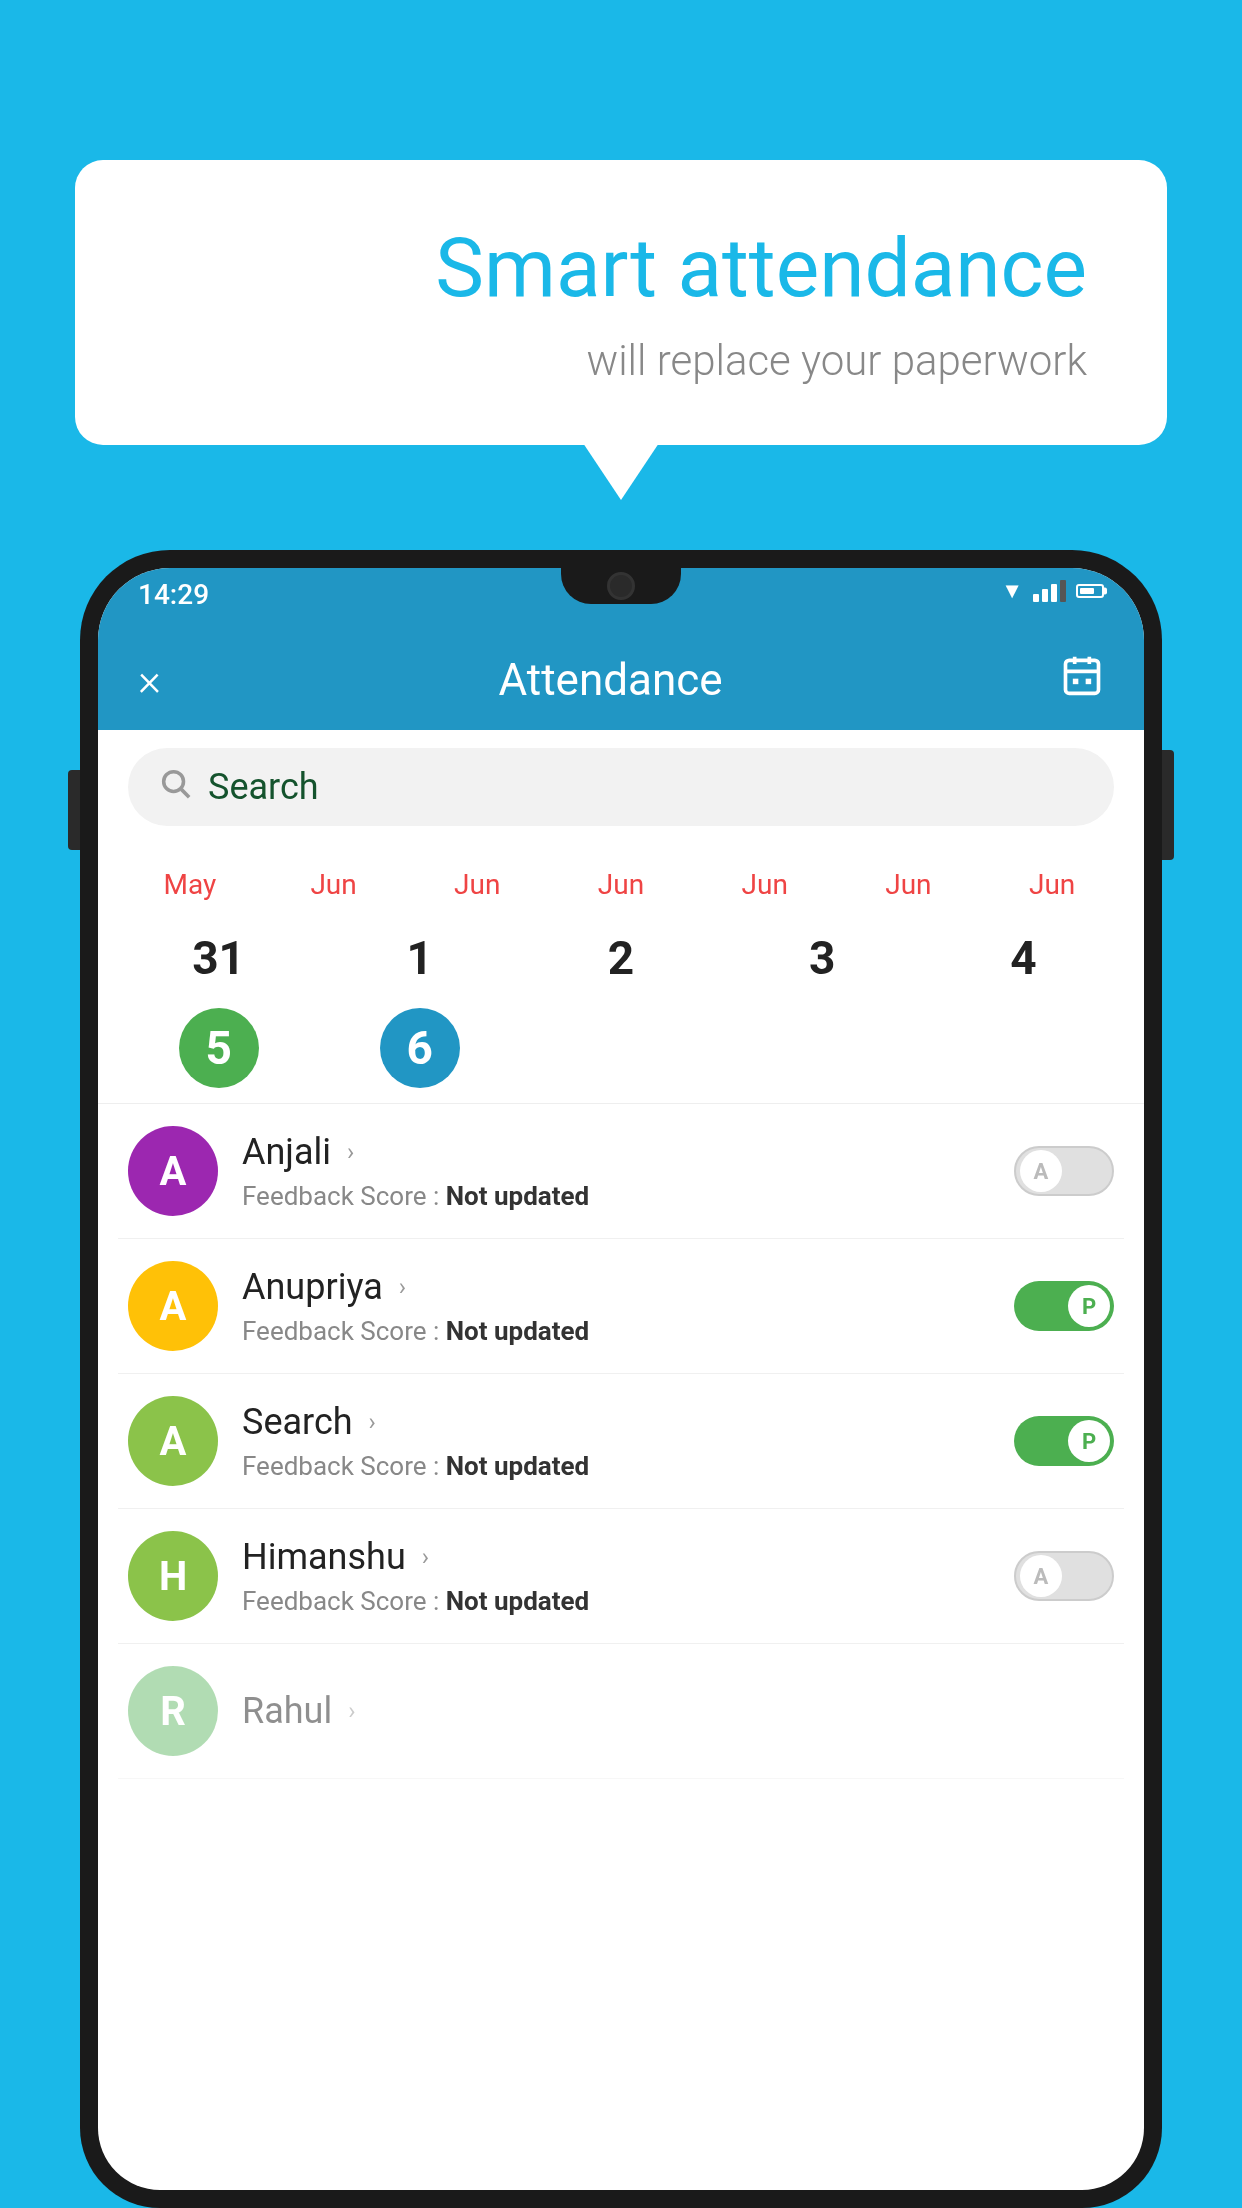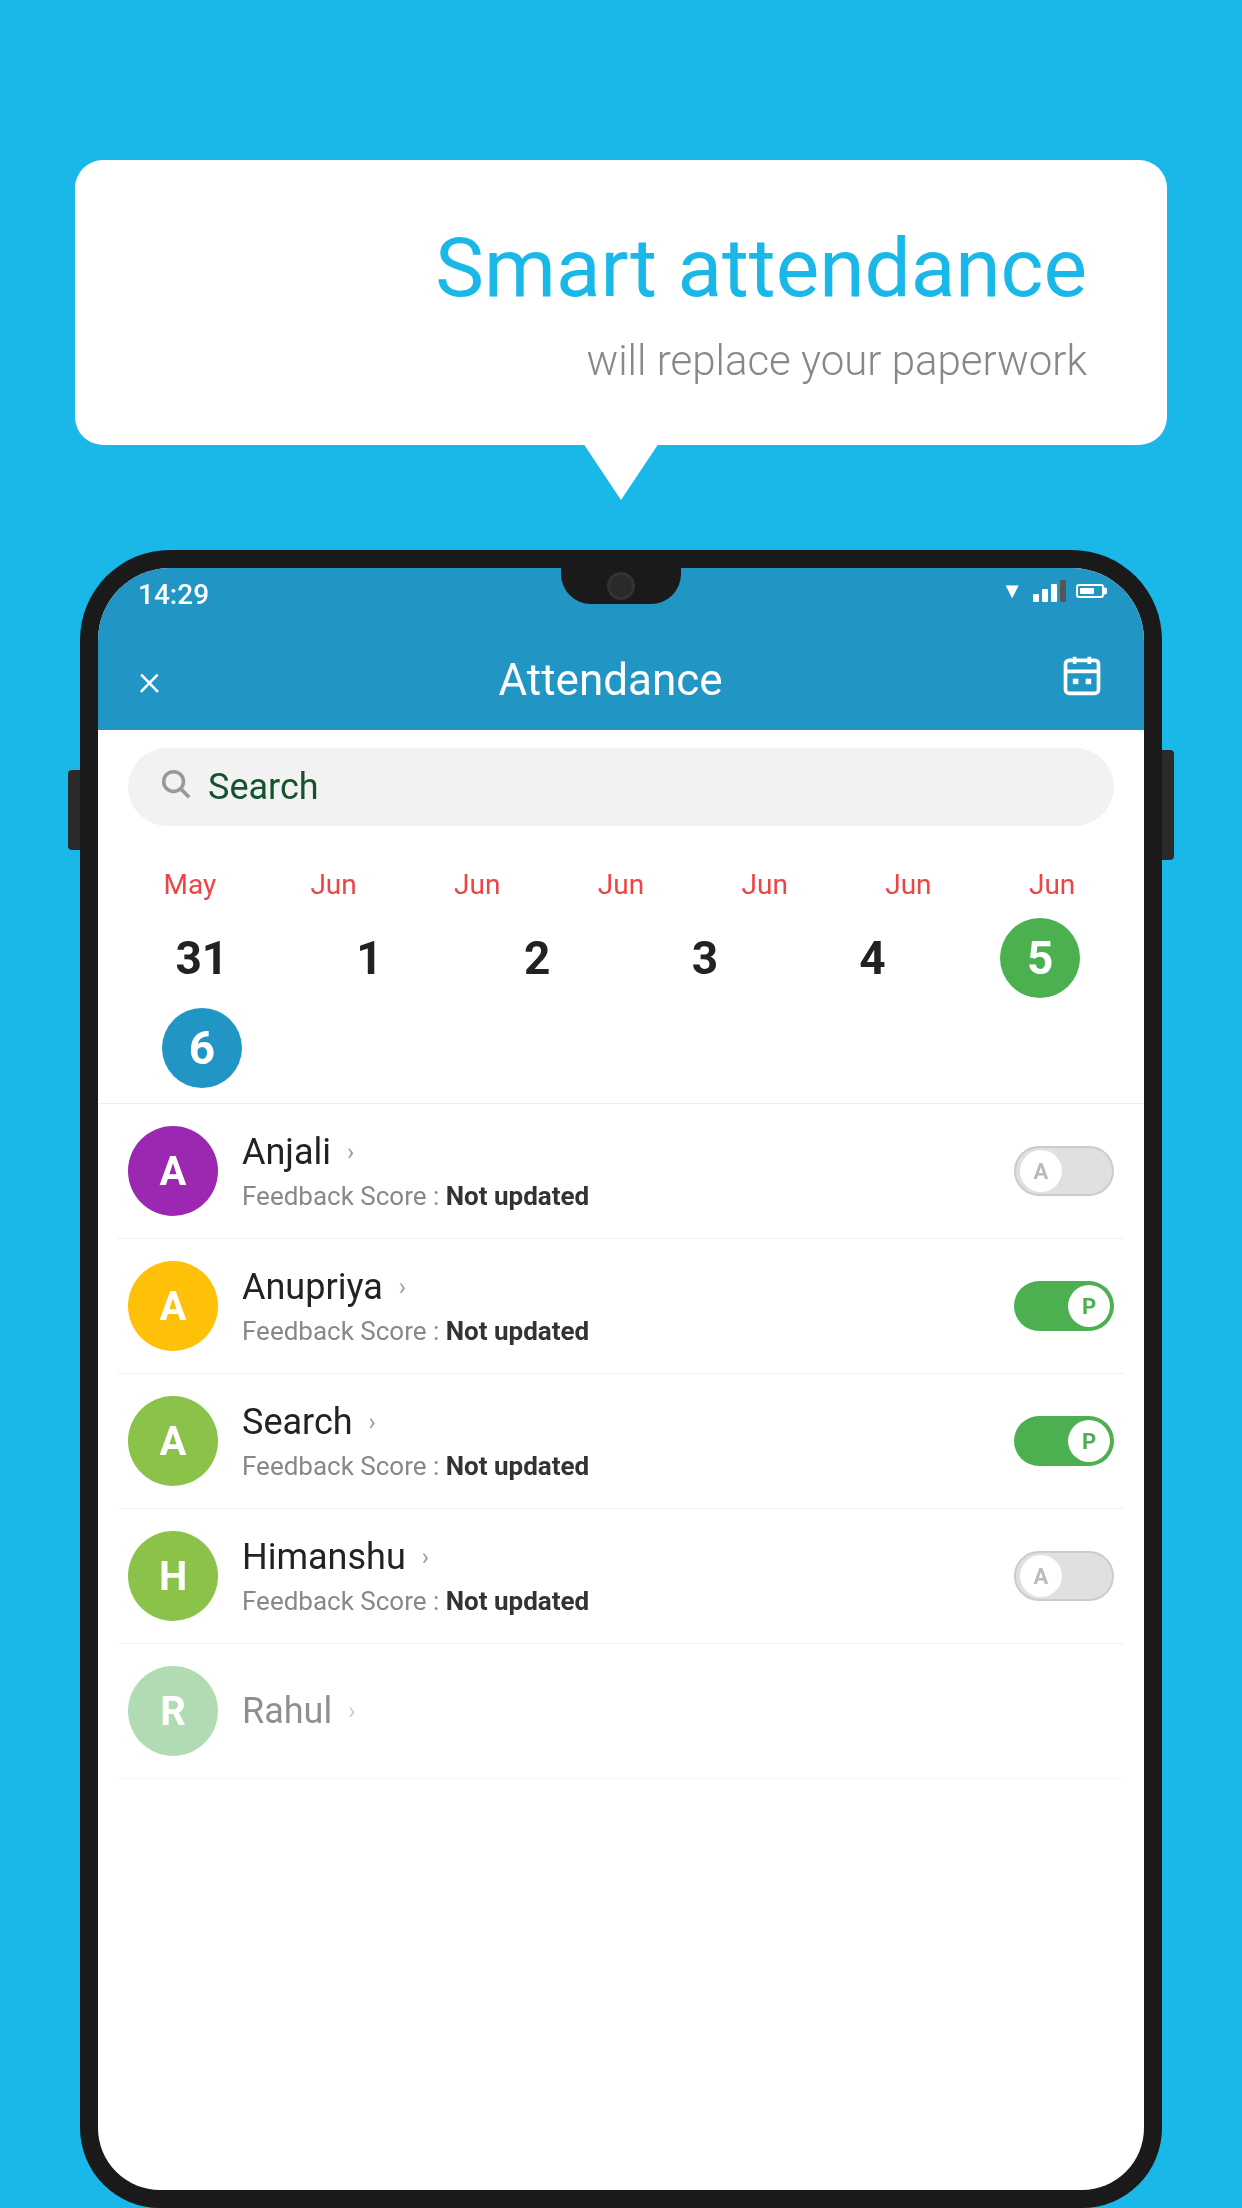--- a/index.html
+++ b/index.html
@@ -254,21 +254,21 @@
     }
 
     .month-label {
       font-size: 28px;
       color: #ef4444;
       padding: 4px 0;
     }
 
     .dates-row {
       display: grid;
-      grid-template-columns: repeat(6, 1fr);
+      grid-template-columns: repeat(5, 1fr);
       text-align: left;
       margin-top: 8px;
     }
 
     .date-item {
       display: flex;
       align-items: center;
       justify-content: center;
       height: 90px;
     }

